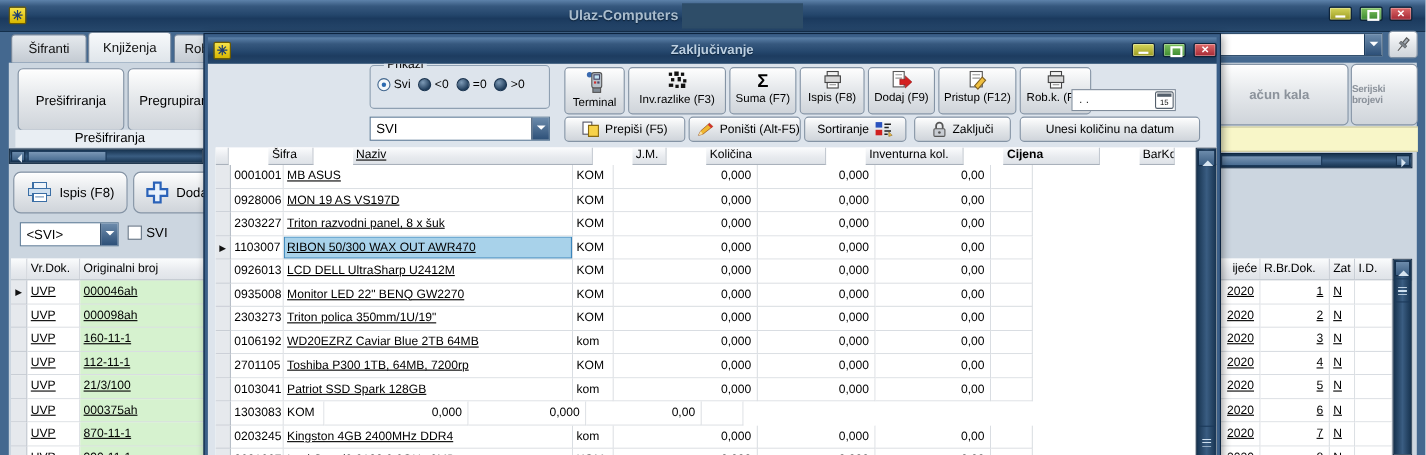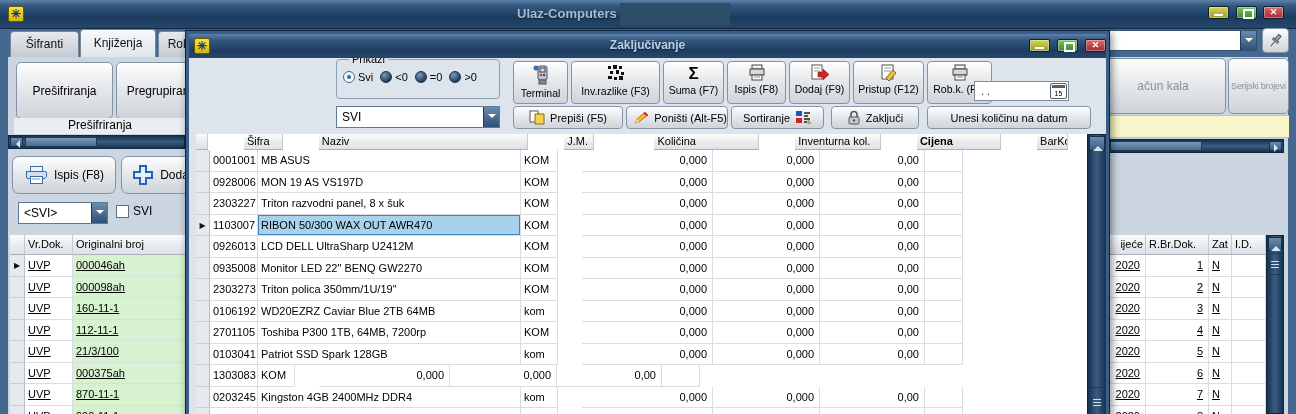--- a/index.html
+++ b/index.html
@@ -29,21 +29,21 @@
   
   .tab{position:absolute;height:26px;top:31px;border:1px solid #77879a;border-bottom:none;
     border-radius:4px 4px 0 0;background:linear-gradient(#e6eaee,#c3cad2);
     font-size:12px;text-align:center;line-height:24px;color:#111;}
   .tab.active{top:29px;height:28px;background:linear-gradient(#f7f9fb,#dfe5ea);line-height:27px;}
 
   
   .btn{background:linear-gradient(#fefefe,#e6e9ec 45%,#cfd4da);border:1px solid #8594a5;border-radius:4px;
     box-shadow:inset 0 1px 0 #fff;display:flex;align-items:center;justify-content:center;color:#000;}
   .btn-big{position:absolute;border-radius:5px;font-size:12px;}
-  .btn-disabled{color:#8b929b;}
+  .btn-disabled{color:#8b929b;font-weight:bold;}
 
   .caption-strip{position:absolute;left:14px;top:118px;width:172px;height:16px;text-align:center;
     font-size:12px;background:#e9eef3;}
 
   
   .sb-track-h{position:absolute;background:linear-gradient(#16324e,#3a5d82 50%,#16324e);border:1px solid #0f2740;}
   .sb-track-v{position:absolute;background:linear-gradient(90deg,#16324e,#3a5d82 50%,#16324e);border:1px solid #0f2740;}
   .sb-arrow{position:absolute;background:linear-gradient(#6d8cac,#3a5d82);border:1px solid #142f4c;}
   .sb-thumb{position:absolute;background:linear-gradient(#7b98b6,#4a6d92);border:1px solid #1c3a5a;}
   .grip{background-image:repeating-linear-gradient(#cfe0ef 0 1px,transparent 1px 3px);background-position:center;background-size:8px 7px;background-repeat:no-repeat;}
@@ -71,21 +71,21 @@
     white-space:nowrap;overflow:hidden;background:#fff;}
   .gut{background:#e6e9ed;border-right:1px solid #b7bec7;border-bottom:1px solid #c9ced5;text-align:center;
     font-size:8px;line-height:21px;color:#111;}
   .num{text-align:right;padding-right:5px;}
   .und{text-decoration:underline;}
   .green{background:#d6f2cf;}
   .selcell{background:#a8d2ea;box-shadow:inset 0 0 0 1px #3c86bc;}
   .dcf{background:#fff;flex:1;border-bottom:none;}
 
   
-  .dc0{width:14px;} .dc1{width:48px;} .dc2{width:263px;} .dc3{width:37px;} .dc4{width:131px;margin-left:24px;}
+  .dc0{width:14px;} .dc1{width:48px;} .dc2{width:263px;text-decoration:underline;} .dc3{width:37px;} .dc4{width:131px;}
   .dc5{width:107px;} .dc6{width:105px;} .dc7{width:38px;}
   
   .lc0{width:15px;} .lc1{width:48px;} .lc2{width:117px;}
   
   .rc1{width:38px;} .rc2{width:63px;} .rc3{width:23px;} .rc4{width:34px;}
 
   
   .dialog{position:absolute;left:185px;top:30px;width:925px;height:390px;background:#3b5f88;
     border:1px solid #0c2440;box-shadow:2px 3px 8px rgba(0,0,0,.45);z-index:10;}
   .dlg-titlebar{position:absolute;left:3px;top:3px;right:3px;height:24px;

